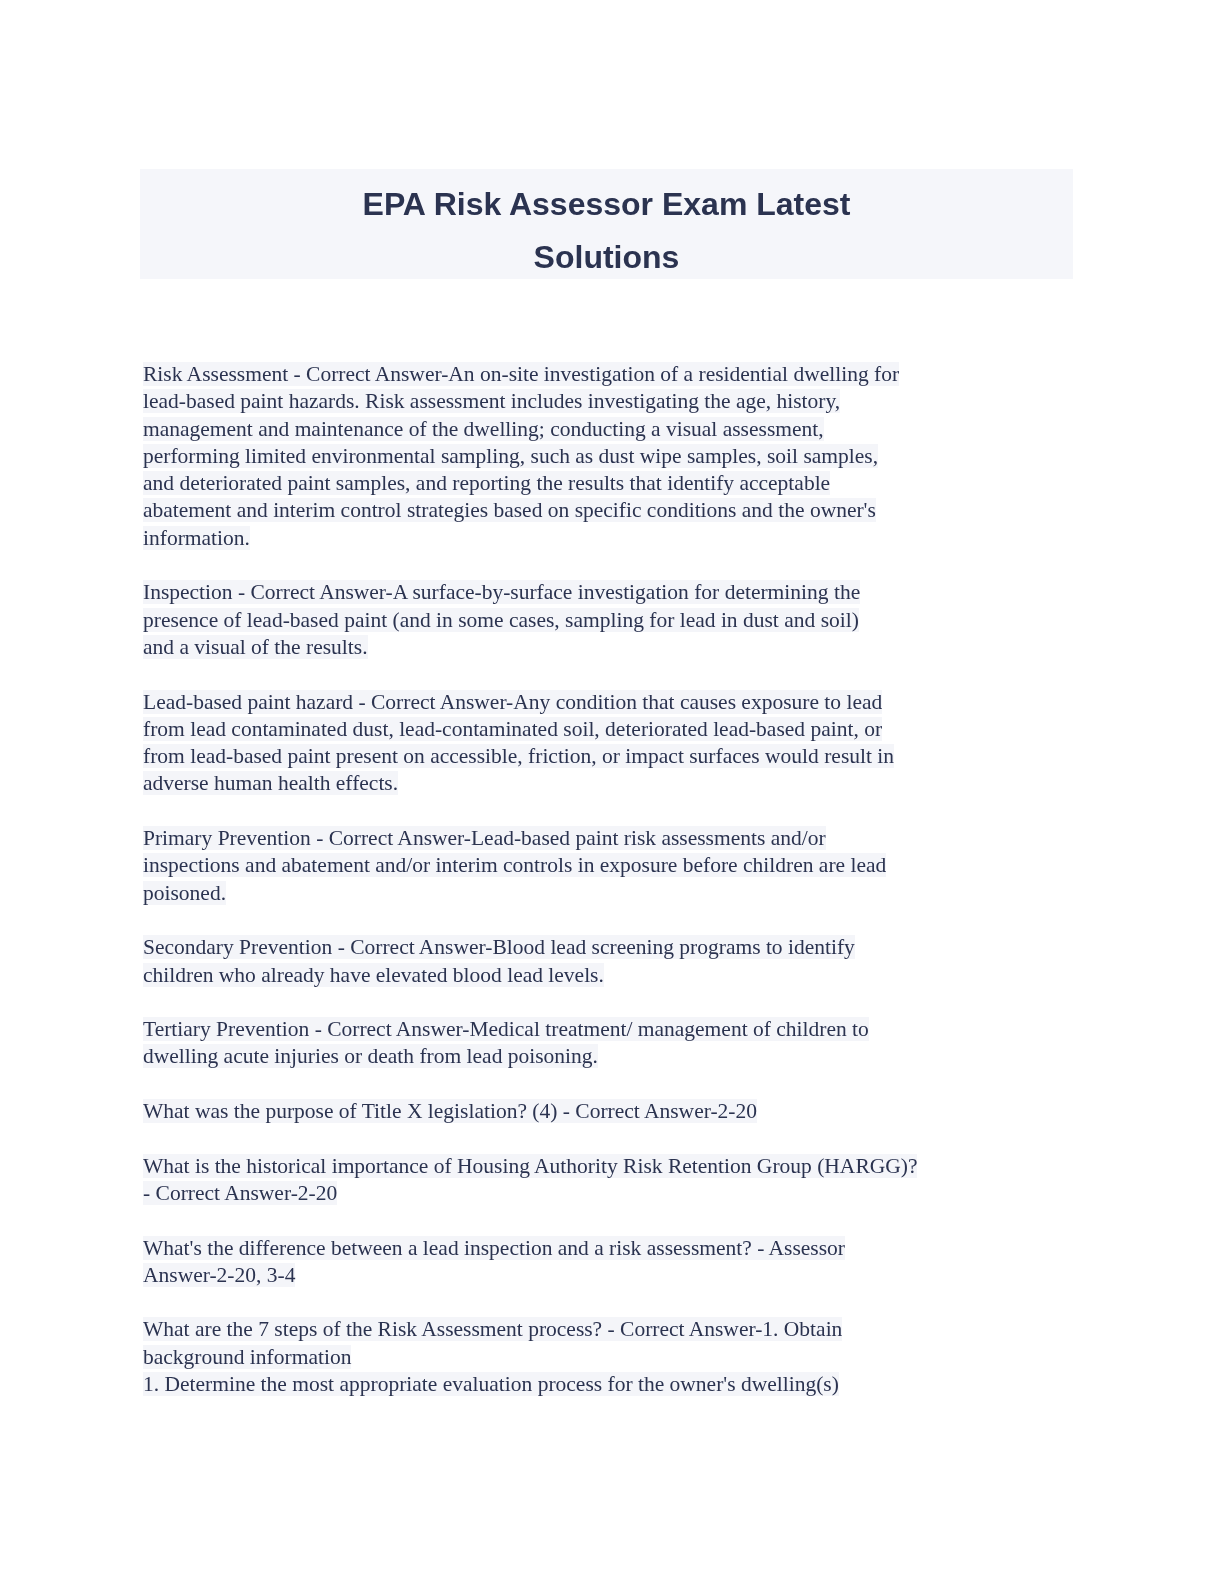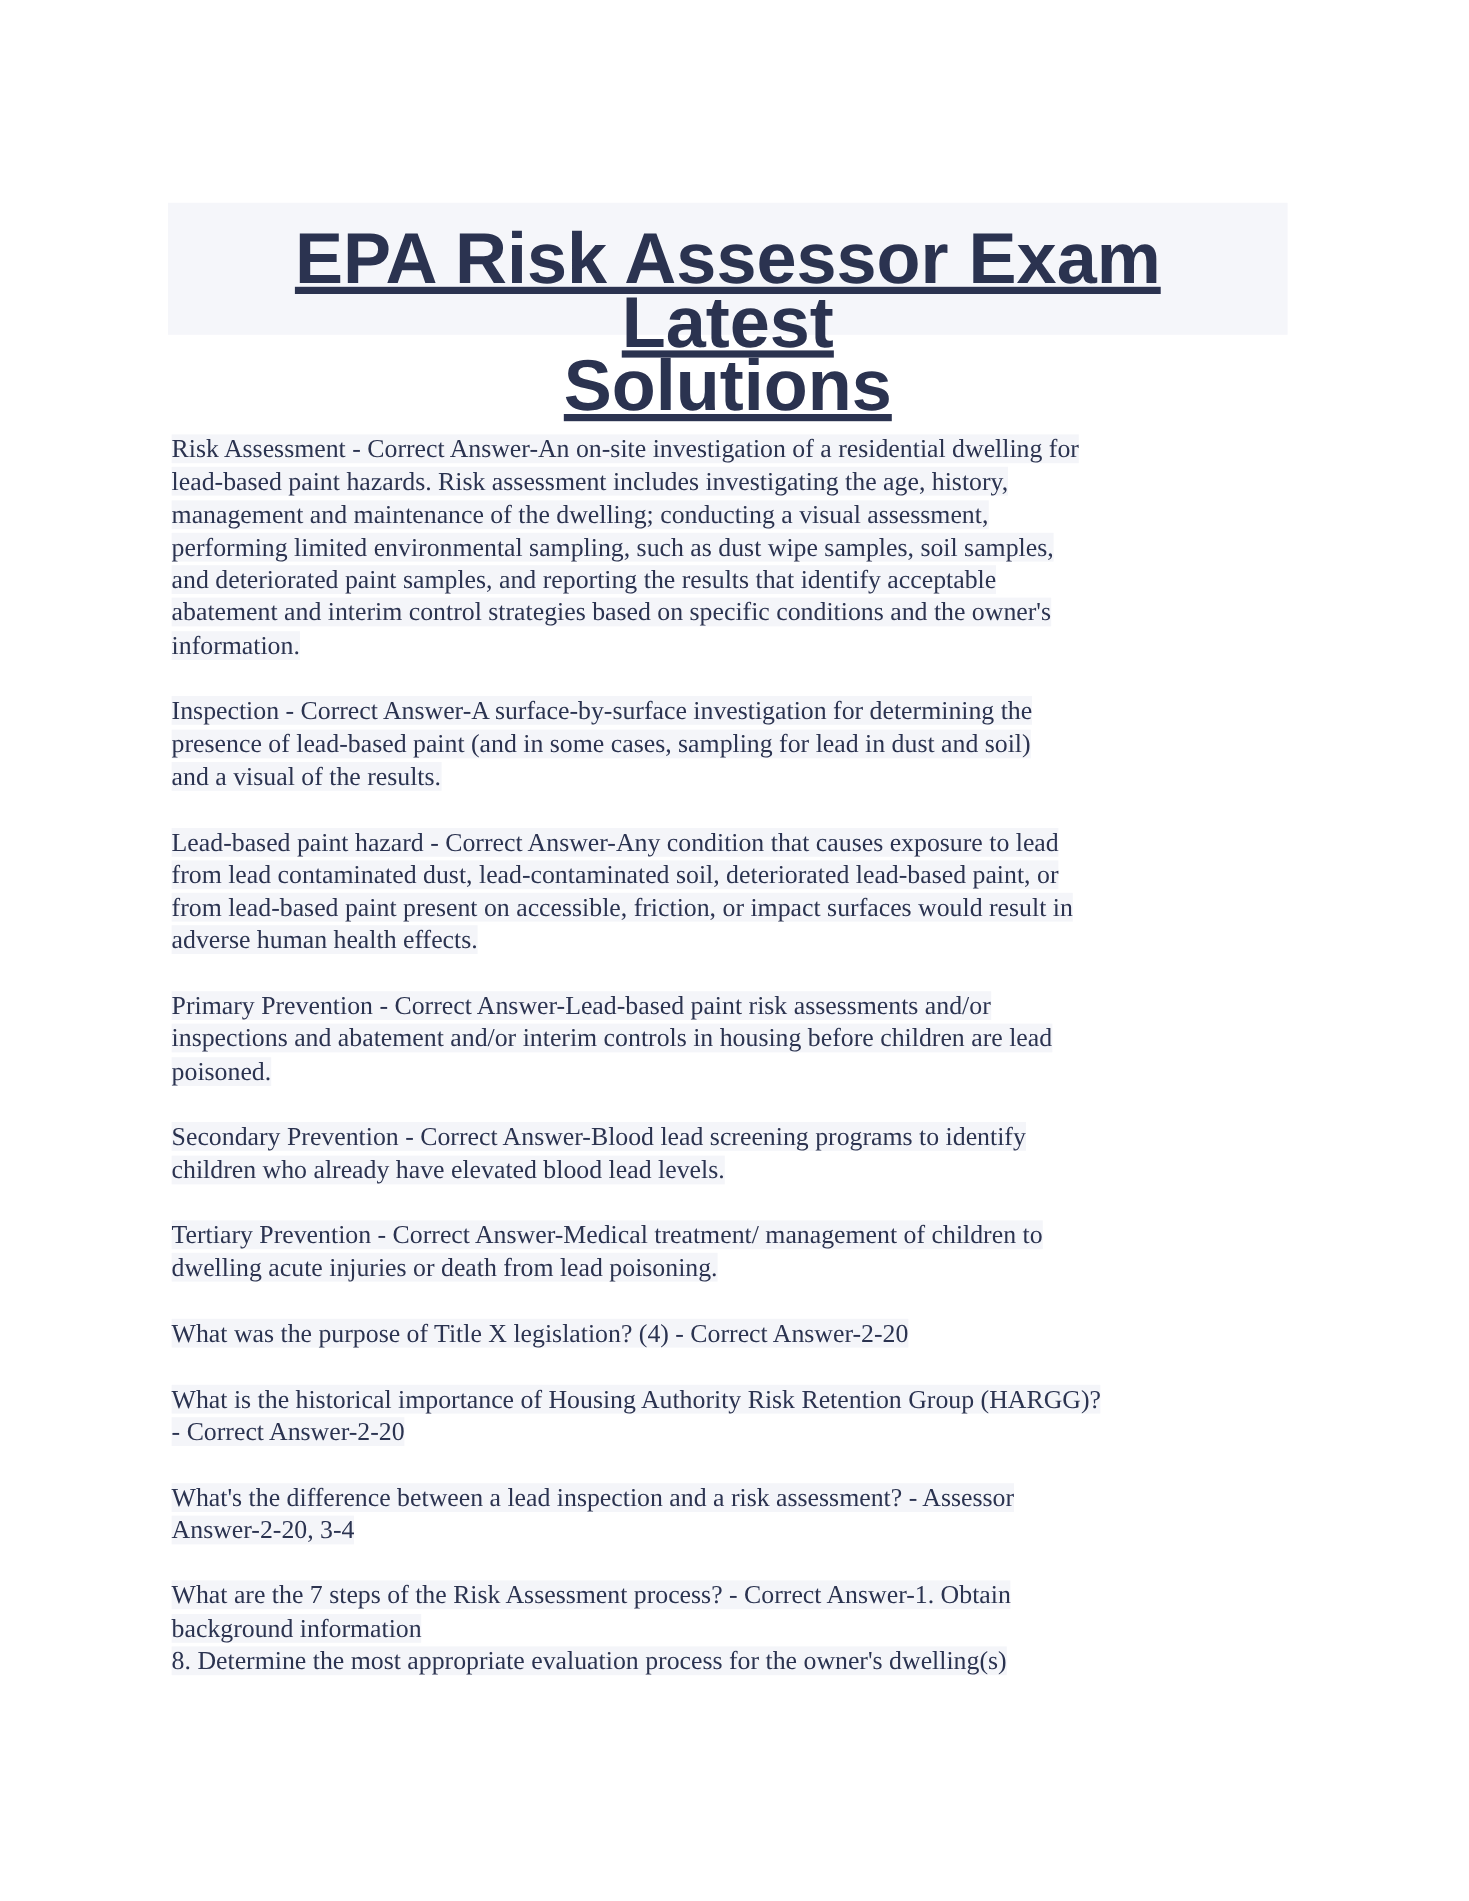--- a/index.html
+++ b/index.html
@@ -15,27 +15,26 @@
     .title-box {
       position: absolute;
       left: 140px;
       top: 169px;
       width: 933px;
       height: 110px;
       background: #f5f6fa;
       text-align: center;
     }
     .title-box h1 {
-      margin: 16px;
+      margin: 5px;
       padding-top: 4px;
-      font-size: 60px;
+      font-size: 32px;
       line-height: 53px;
       font-weight: bold;
       color: #2b3350;
-      text-decoration: underline;
     }
     .content {
       position: absolute;
       left: 143px;
       top: 361px;
       width: 930px;
       font-size: 21.5px;
       line-height: 27.3px;
       font-family: Liberation Serif, serif;
     }
@@ -78,21 +77,21 @@
 
   <div class="qa">
     <div class="line-wrap"><span class="line">Lead-based paint hazard - Correct Answer-Any condition that causes exposure to lead</span></div>
     <div class="line-wrap"><span class="line">from lead contaminated dust, lead-contaminated soil, deteriorated lead-based paint, or</span></div>
     <div class="line-wrap"><span class="line">from lead-based paint present on accessible, friction, or impact surfaces would result in</span></div>
     <div class="line-wrap"><span class="line">adverse human health effects.</span></div>
   </div>
 
   <div class="qa">
     <div class="line-wrap"><span class="line">Primary Prevention - Correct Answer-Lead-based paint risk assessments and/or</span></div>
-    <div class="line-wrap"><span class="line">inspections and abatement and/or interim controls in housing before children are lead</span></div>
+    <div class="line-wrap"><span class="line">inspections and abatement and/or interim controls in exposure before children are lead</span></div>
     <div class="line-wrap"><span class="line">poisoned.</span></div>
   </div>
 
   <div class="qa">
     <div class="line-wrap"><span class="line">Secondary Prevention - Correct Answer-Blood lead screening programs to identify</span></div>
     <div class="line-wrap"><span class="line">children who already have elevated blood lead levels.</span></div>
   </div>
 
   <div class="qa">
     <div class="line-wrap"><span class="line">Tertiary Prevention - Correct Answer-Medical treatment/ management of children to</span></div>
@@ -109,15 +108,15 @@
   </div>
 
   <div class="qa">
     <div class="line-wrap"><span class="line">What's the difference between a lead inspection and a risk assessment? - Assessor</span></div>
     <div class="line-wrap"><span class="line">Answer-2-20, 3-4</span></div>
   </div>
 
   <div class="qa">
     <div class="line-wrap"><span class="line">What are the 7 steps of the Risk Assessment process? - Correct Answer-1. Obtain</span></div>
     <div class="line-wrap"><span class="line">background information</span></div>
-    <div class="line-wrap"><span class="line">8. Determine the most appropriate evaluation process for the owner's dwelling(s)</span></div>
+    <div class="line-wrap"><span class="line">1. Determine the most appropriate evaluation process for the owner's dwelling(s)</span></div>
   </div>
 </div>
 
 </body></html>

